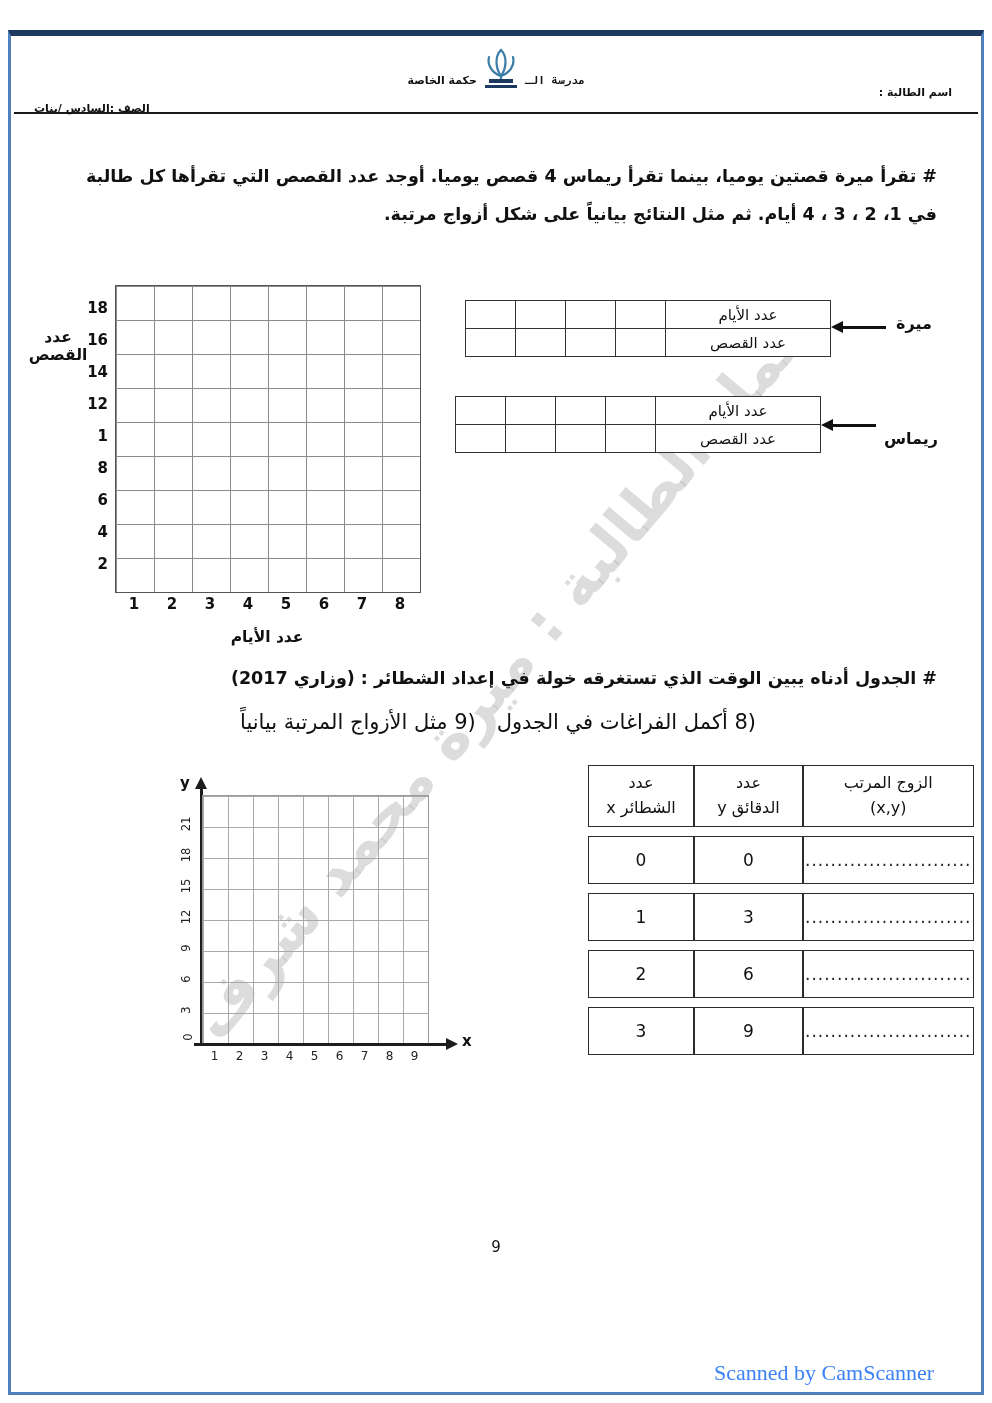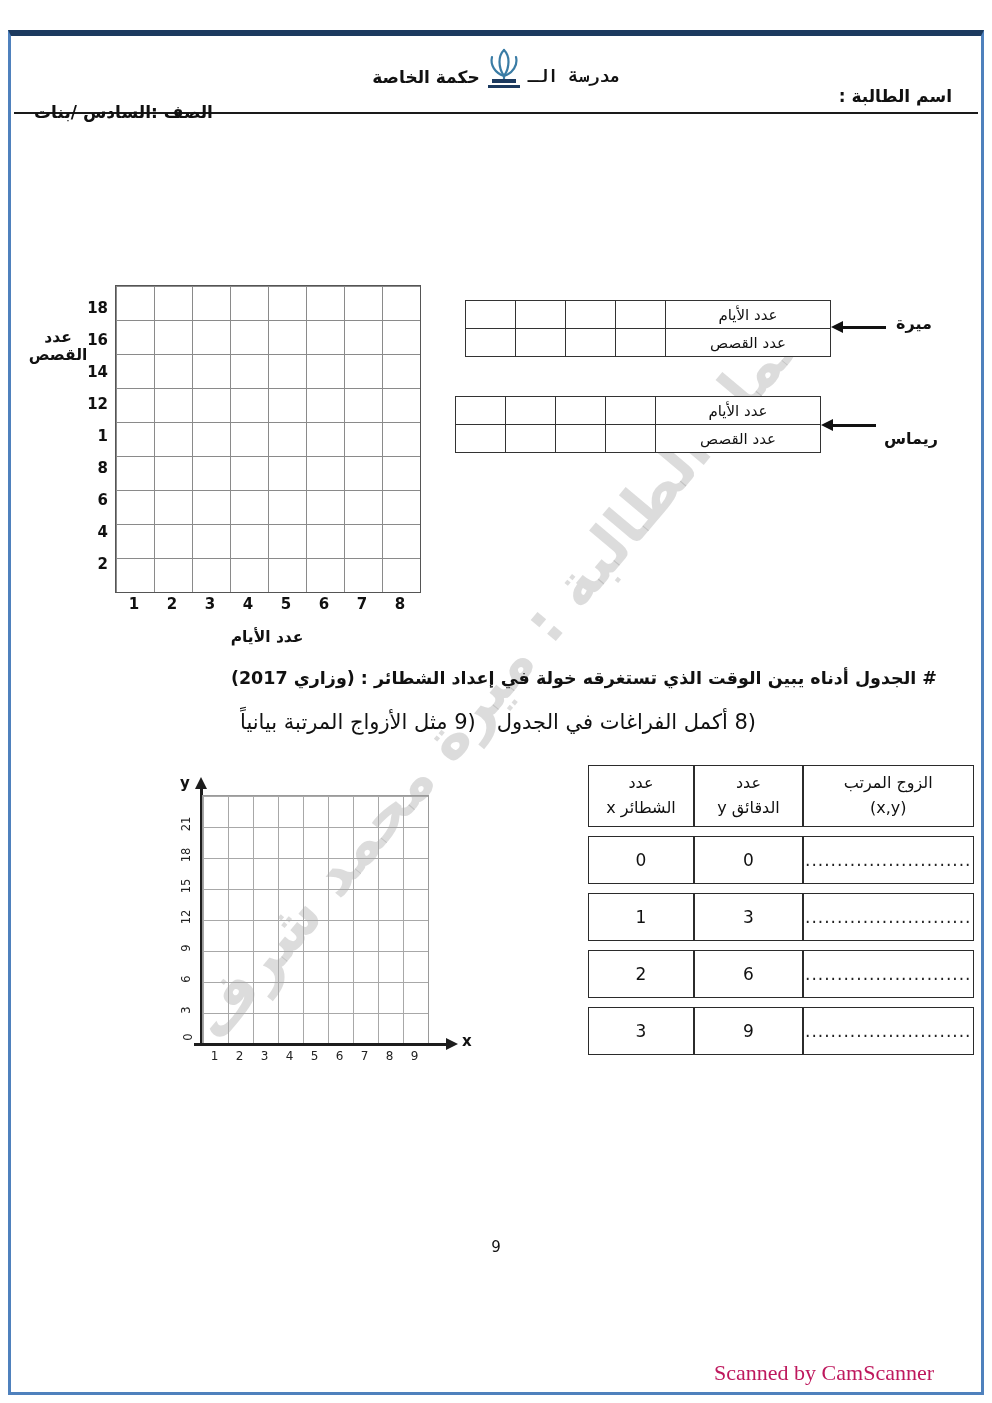--- a/index.html
+++ b/index.html
@@ -19,21 +19,21 @@
 
   
   .watermark {
     position:absolute; left:-40px; top:640px; width:1080px; text-align:center;
     transform:rotate(-50deg); transform-origin:center;
     font-size:60px; font-weight:bold; color:rgba(130,130,130,0.28);
     white-space:nowrap; direction:rtl; pointer-events:none;
   }
 
   
-  .hdr-txt { font-weight:bold; font-size:17px; direction:rtl; }
+  .hdr-txt { font-weight:bold; font-size:11px; direction:rtl; }
   .school-wrap {
     position:absolute; left:0; right:0; top:46px;
     display:flex; justify-content:center; align-items:flex-end; gap:3px; direction:rtl;
   }
   .logo-col { display:flex; flex-direction:column; align-items:center; margin:0 2px; }
 
   
   .problem { direction:rtl; text-align:right; font-weight:bold; font-size:17.5px; line-height:2.15; }
   .qtext { direction:rtl; text-align:right; font-size:21px; }
 
@@ -86,21 +86,21 @@
   .y-axis2 { left:30px; top:16px; width:2.5px; height:257px; background:#1d1d1d; }
   .y-arrow { left:25px; top:5px; width:0; height:0; border-left:6px solid transparent; border-right:6px solid transparent; border-bottom:12px solid #1d1d1d; }
   .x-axis2 { left:24px; top:271px; width:254px; height:2.5px; background:#1d1d1d; }
   .x-arrow { left:276px; top:266px; width:0; height:0; border-top:6px solid transparent; border-bottom:6px solid transparent; border-left:12px solid #1d1d1d; }
   .axis-letter { position:absolute; font-weight:bold; font-size:15px; }
   .ytick2 { position:absolute; left:6px; width:20px; text-align:center; font-size:11.5px; transform:rotate(-90deg); color:#222; }
   .xticks2 { position:absolute; left:32px; top:277px; width:225px; display:flex; font-size:12px; color:#222; }
   .xticks2 span { flex:1; text-align:center; }
 
   .footer-page-num { left:0; right:0; top:1238px; text-align:center; font-size:15px; }
-  .cam { right:58px; top:1360px; font-family:"Liberation Serif", serif; font-size:22px; color:#be185d; }
+  .cam { right:58px; top:1360px; font-family:"Liberation Serif", serif; font-size:22px; color:#3b82f6; }
 </style>
 </head>
 <body>
 
 <div class="page">
 
   <div class="watermark">عمل الطالبة : ميرة محمد شرف</div>
 
   <div class="frame"></div>
   <div class="header-divider"></div>
@@ -120,20 +120,22 @@
           <path d="M19 30 L 19 33"></path>
         </g>
         <rect x="7" y="33" width="24" height="4" fill="#1c3a5f"></rect>
         <rect x="3" y="39" width="32" height="3" fill="#1c3a5f"></rect>
       </svg>
     </span>
     <span class="hdr-txt" style="padding-bottom:3px;">حكمة الخاصة</span>
   </div>
 
   <div class="abs problem" style="left:55px; right:55px; top:158px;">
+    <div># تقرأ ميرة  قصتين يوميا، بينما تقرأ ريماس 4 قصص يوميا. أوجد عدد القصص التي تقرأها كل طالبة</div>
+    <div>في 1، 2 ، 3 ، 4 أيام. ثم مثل النتائج بيانياً على شكل أزواج مرتبة.</div>
   </div>
 
   <div class="abs axis-label" style="left:28px; top:328px; width:60px;">
     <div>عدد</div>
     <div>القصص</div>
   </div>
 
   <div class="abs yticks1">
     <span>18</span>
     <span>16</span>

